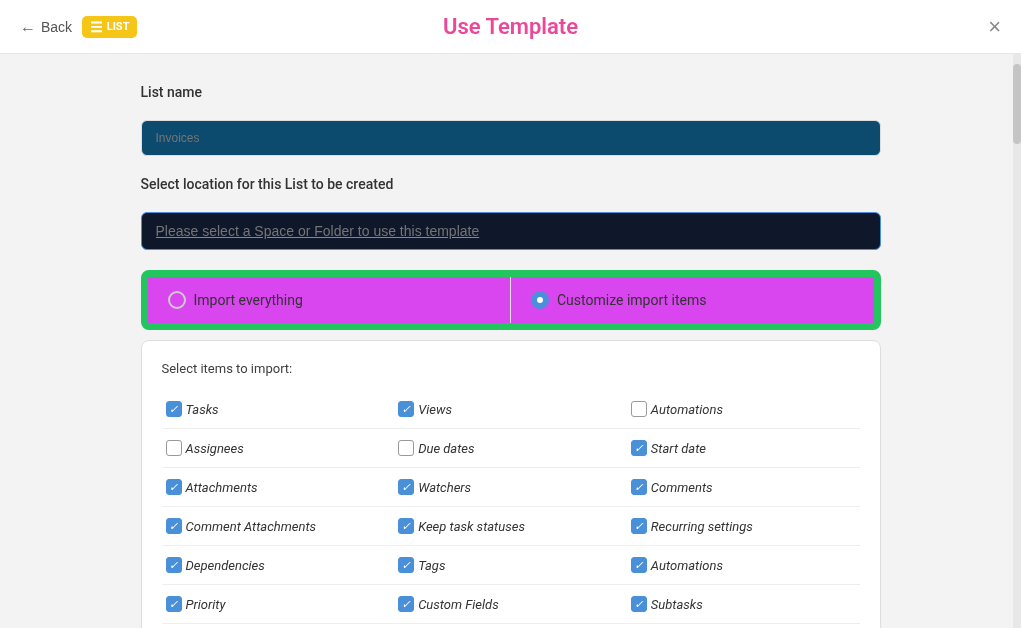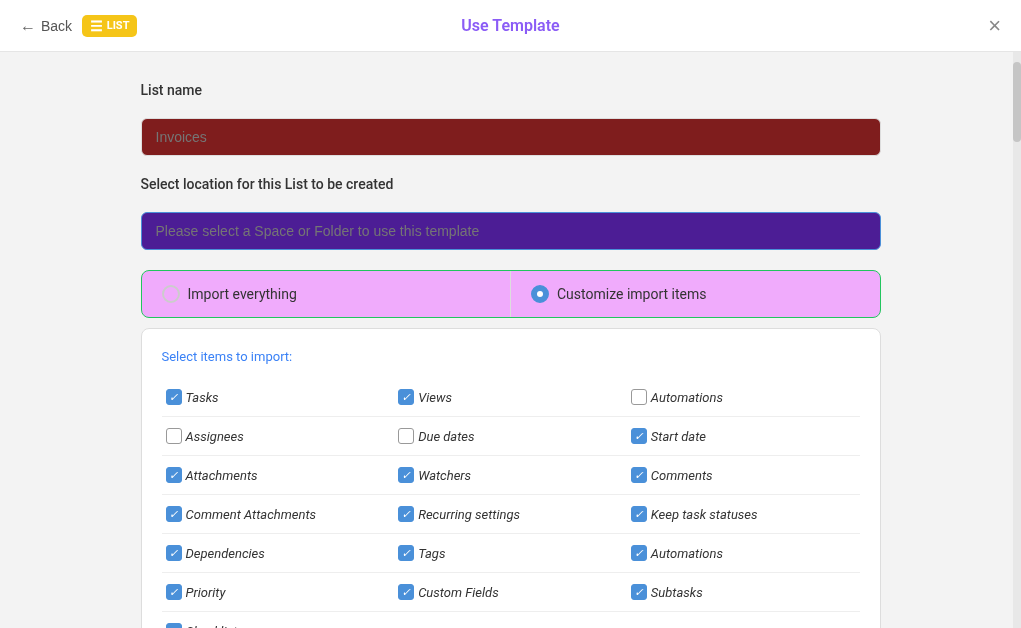--- a/index.html
+++ b/index.html
@@ -58,23 +58,23 @@
       padding: 3px 8px;
       border-radius: 5px;
       display: flex;
       align-items: center;
       gap: 4px;
     }
     .list-badge-icon {
       font-size: 14px;
     }
     .modal-title {
-      font-size: 16px;
+      font-size: 22px;
       font-weight: 600;
-      color: #8b5cf6;
+      color: #ec4899;
     }
     .close-btn {
       position: absolute;
       right: 20px;
       background: none;
       border: none;
       font-size: 22px;
       color: #888;
       cursor: pointer;
       line-height: 1;
@@ -114,51 +114,52 @@
     .field-label {
       font-size: 14px;
       font-weight: 500;
       color: #333;
     }
     .text-input {
       width: 100%;
       padding: 10px 14px;
       border: 1px solid #ddd;
       border-radius: 6px;
-      font-size: 14px;
+      font-size: 12px;
       color: #999;
-      background: #7f1d1d;
+      background: #0c4a6e;
       outline: none;
     }
     .location-input {
       width: 100%;
       padding: 10px 14px;
       border: 1.5px solid #4a90d9;
       border-radius: 6px;
       font-size: 14px;
       color: #888;
-      background: #4c1d95;
+      background: #0f172a;
       outline: none;
+      text-decoration: underline;
     }
     .import-options-section {
       display: flex;
       flex-direction: column;
       gap: 10px;
     }
     .import-options-label {
       font-size: 14px;
       font-weight: 500;
       color: #333;
     }
     .radio-options {
       display: flex;
-      border: 1px solid #22c55e;
+      border: 7px solid #22c55e;
       border-radius: 8px;
       overflow: hidden;
-      background: #f0abfc;
+      background: #d946ef;
       align-items: flex-end;
     }
     .radio-option {
       flex: 1;
       display: flex;
       align-items: center;
       gap: 8px;
       padding: 14px 20px;
       cursor: pointer;
       font-size: 14px;
@@ -189,21 +190,21 @@
       background: #fff;
     }
     .customize-section {
       background: #fff;
       border: 1px solid #ddd;
       border-radius: 8px;
       padding: 20px;
     }
     .customize-title {
       font-size: 13px;
-      color: #3b82f6;
+      color: #404040;
       margin-bottom: 16px;
     }
     .items-grid {
       display: grid;
       grid-template-columns: repeat(3, 1fr);
       gap: 0;
     }
     .item-cell {
       display: flex;
       align-items: flex-end;
@@ -335,25 +336,25 @@
             </div>
 
             <div class="grid-divider"></div>
 
             <div class="item-cell">
               <div class="checkbox checked"></div>
               <span>Comment Attachments</span>
             </div>
             <div class="item-cell">
               <div class="checkbox checked"></div>
+              <span>Keep task statuses</span>
+            </div>
+            <div class="item-cell">
+              <div class="checkbox checked"></div>
               <span>Recurring settings</span>
-            </div>
-            <div class="item-cell">
-              <div class="checkbox checked"></div>
-              <span>Keep task statuses</span>
             </div>
 
             <div class="grid-divider"></div>
 
             <div class="item-cell">
               <div class="checkbox checked"></div>
               <span>Dependencies</span>
             </div>
             <div class="item-cell">
               <div class="checkbox checked"></div>

